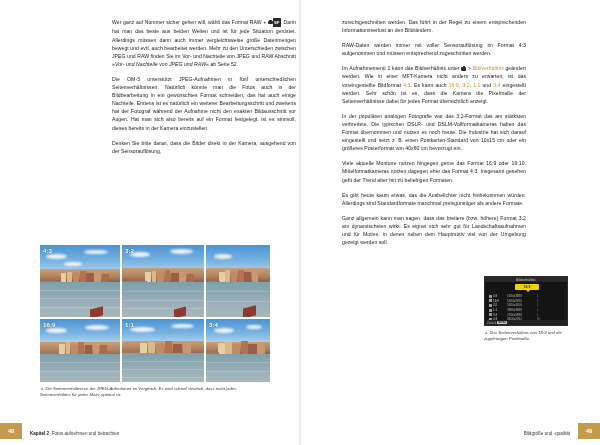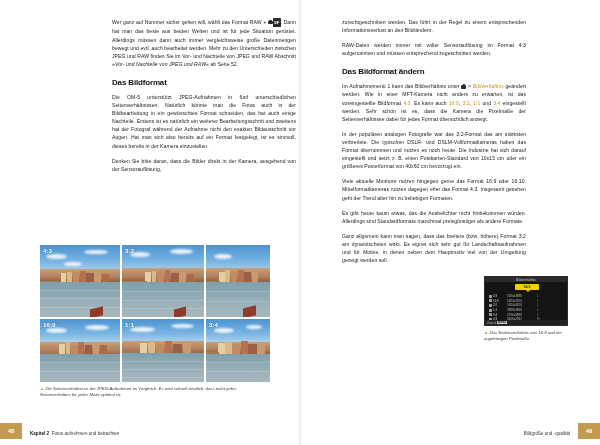--- a/index.html
+++ b/index.html
@@ -169,21 +169,20 @@
 </head>
 <body>
 
 <div class="page">
 
   <div class="page-half page-left">
     <div class="col">
 
       <p><span>Wer ganz auf Nummer sicher gehen will, wählt das Format RAW + </span><span class="camicon"></span><span class="sfbox">SF</span>. <span>Dann hat man das beste aus beiden Welten und ist für jede Situation gerüstet. Allerdings müssen dann auch immer vergleichsweise große Datenmengen bewegt und evtl. auch bearbeitet werden. Mehr zu den Unterschieden zwischen JPEG und RAW finden Sie im Vor- und Nachteile von JPEG und RAW Abschnitt »</span><span class="it">Vor- und Nachteile von JPEG und RAW</span><span>« ab Seite 52.</span></p>
 
-      <div class="h2">Das Bildformat</div>
 
       <p>Die OM-5 unterstützt JPEG-Aufnahmen in fünf unterschiedlichen Seitenverhältnissen. Natürlich könnte man die Fotos auch in der Bildbearbeitung in ein gewünschtes Format schneiden, das hat auch einige Nachteile. Erstens ist es natürlich ein weiterer Bearbeitungsschritt und zweitens hat der Fotograf während der Aufnahme nicht den exakten Bildausschnitt vor Augen. Hat man sich also bereits auf ein Format festgelegt, ist es sinnvoll, dieses bereits in der Kamera einzustellen.</p>
       <p>Denken Sie bitte daran, dass die Bilder direkt in der Kamera, ausgehend von der Sensorauflösung,</p>
     </div>
 
     <div class="figure">
       <div class="grid">
 
         <div class="ph">
           <div class="scene">
@@ -321,21 +320,20 @@
       <div class="figcap"><span class="mark">▲</span> <span>Die Seitenverhältnisse der JPEG-Aufnahmen im Vergleich. Es wird schnell deutlich, dass nicht jedes Seitenverhältnis für jedes Motiv optimal ist.</span></div>
     </div>
   </div>
 
   <div class="page-half page-right">
     <div class="col">
 
       <p>zurechtgeschnitten werden. Das führt in der Regel zu einem entsprechenden Informationsverlust an den Bildrändern.</p>
       <p>RAW-Daten werden immer mit voller Sensorauflösung im Format 4:3 aufgenommen und müssen entsprechend zugeschnitten werden.</p>
 
-      <div class="h2">Das Bildformat ändern</div>
 
       <p><span>Im Aufnahmemenü 1 kann das Bildverhältnis unter </span><span class="camicon"></span> &gt; <span class="amber">Bildverhältnis</span><span> geändert werden. Wie in einer MFT-Kamera nicht anders zu erwarten, ist das voreingestellte Bildformat </span><span class="amber-n">4:3</span><span>. Es kann auch </span><span class="amber-n">16:9</span>, <span class="amber-n">3:2</span>, <span class="amber-n">1:1</span> und <span class="amber-n">3:4</span><span> eingestellt werden. Sehr schön ist es, dass die Kamera die Pixelmaße der Seitenverhältnisse dabei für jedes Format übersichtlich anzeigt.</span></p>
 
 
       <p>In der populären analogen Fotografie war das 3:2-Format das am stärksten verbreitete. Die typischen DSLR- und DSLM-Vollformatkameras haben das Format übernommen und nutzen es noch heute. Die Industrie hat sich darauf eingestellt und setzt z. B. einen Postkarten-Standard von 10x15 cm oder ein größeres Posterformat von 40x60 cm bevorzugt ein.</p>
       <p>Viele aktuelle Monitore nutzen hingegen gerne das Format 16:9 oder 16:10. Mittelformatkameras nutzen dagegen eher das Format 4:3. Insgesamt gesehen geht der Trend aber hin zu beliebigen Formaten.</p>
       <p>Es gibt heute kaum etwas, das die Ausbelichter nicht hinbekommen würden. Allerdings sind Standardformate manchmal preisgünstiger als andere Formate.</p>
       <p>Ganz allgemein kann man sagen, dass das breitere (bzw. höhere) Format 3:2 am dynamischsten wirkt. Es eignet sich sehr gut für Landschaftsaufnahmen und für Motive, in denen neben dem Hauptmotiv viel von der Umgebung gezeigt werden soll.</p>
     </div>
   </div>

